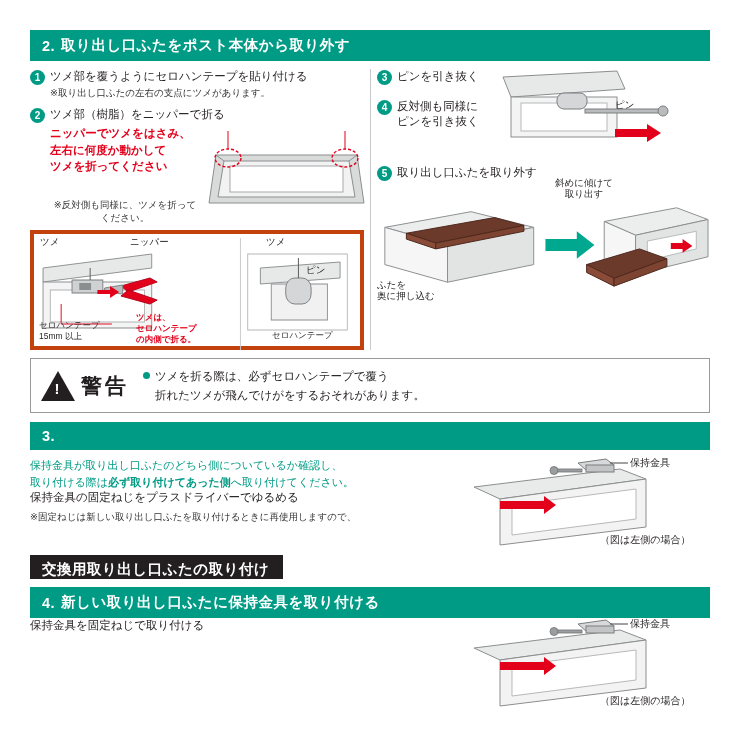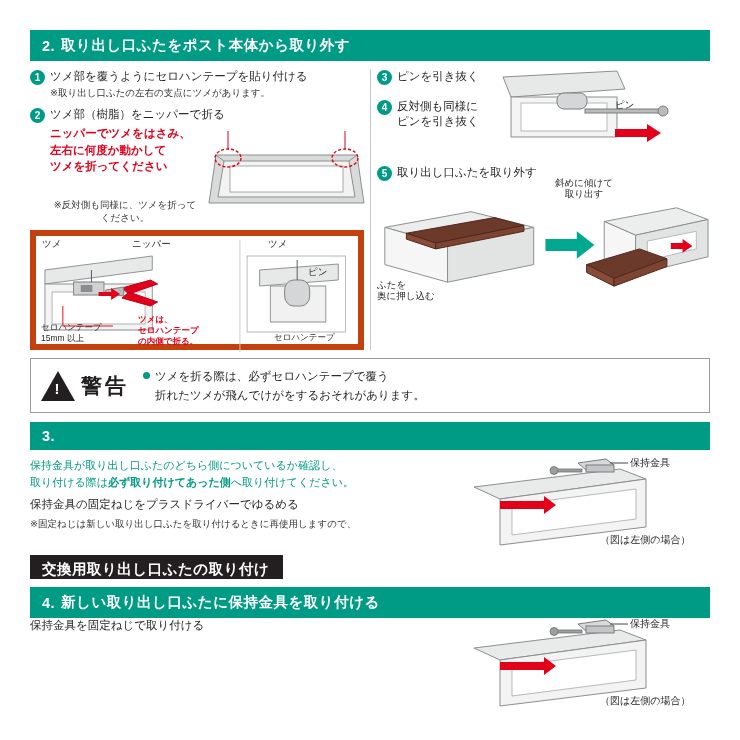--- a/index.html
+++ b/index.html
@@ -41,21 +41,21 @@
   .note{font-size:9.5px;color:#333;line-height:1.35;}
 
   
   .s2{display:flex;margin-top:8px;}
   .s2 .left{width:50%;padding-right:6px;box-sizing:border-box;}
   .s2 .right{width:50%;padding-left:6px;box-sizing:border-box;border-left:1px solid #c9c9c9;}
 
   .redtxt{color:#e3001b;font-weight:bold;}
 
   
-  .artbox{border:6px solid #c2410c;background:#fff;position:relative;box-sizing:border-box;}
+  .artbox{border:4px solid #c2410c;background:#fff;position:relative;box-sizing:border-box;}
 
   
   .warn{
     margin-top:8px;border:1px solid #9a9a9a;display:flex;align-items:center;
     padding:8px 10px;box-sizing:border-box;
   }
   .warn .tri{
     width:0;height:0;border-left:17px solid transparent;border-right:17px solid transparent;
     border-bottom:30px solid #231f20;position:relative;margin-right:6px;
   }
@@ -251,21 +251,21 @@
   </div>
 
   <div style="display:flex;margin-top:7px;">
     <div style="flex:1 1 auto;padding-right:10px;">
       <div style="font-size:11px;color:#009b84;line-height:1.5;">
         <div>保持金具が取り出し口ふたのどちら側についているか確認し、</div>
         <div>
           <span>取り付ける際は</span><span style="font-weight:bold;">必ず取り付けてあった側</span><span>へ取り付けてください。</span>
         </div>
       </div>
-      <div style="font-size:11.5px;margin-top:7px;">保持金具の固定ねじをプラスドライバーでゆるめる</div>
+      <div style="font-size:11.5px;margin-top:0;">保持金具の固定ねじをプラスドライバーでゆるめる</div>
       <div class="small" style="margin-top:5px;color:#333;">
         <div>※固定ねじは新しい取り出し口ふたを取り付けるときに再使用しますので、</div>
       </div>
     </div>
 
     <div style="flex:0 0 250px;position:relative;height:92px;">
       <svg width="250" height="92" viewBox="0 0 250 92">
         <polygon points="14,30 160,12 186,22 40,42" fill="#e9eaea" stroke="#8b8e8f" stroke-width="1"></polygon>
         <polygon points="40,42 186,22 186,70 40,88" fill="#f3f3f3" stroke="#8b8e8f" stroke-width="1"></polygon>
         <polygon points="52,48 176,32 176,62 52,78" fill="#ffffff" stroke="#b7b9ba" stroke-width="1"></polygon>

